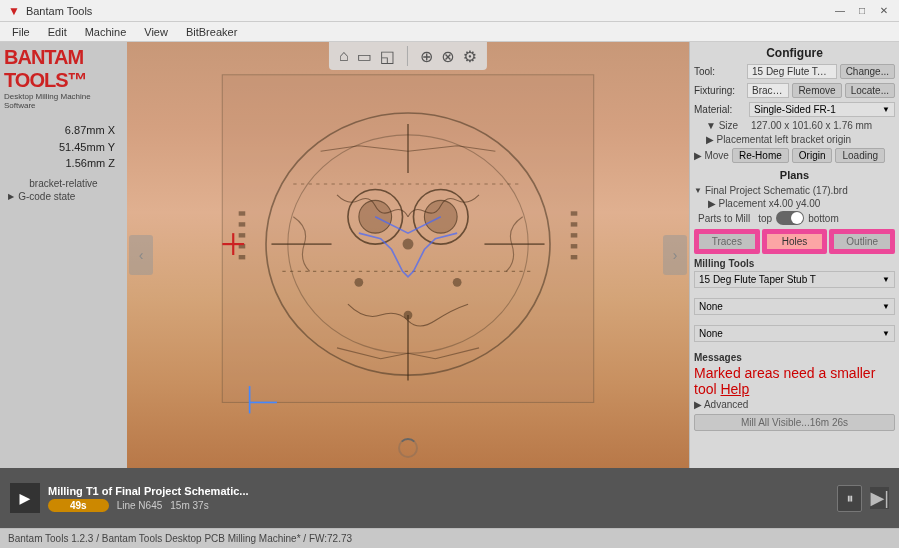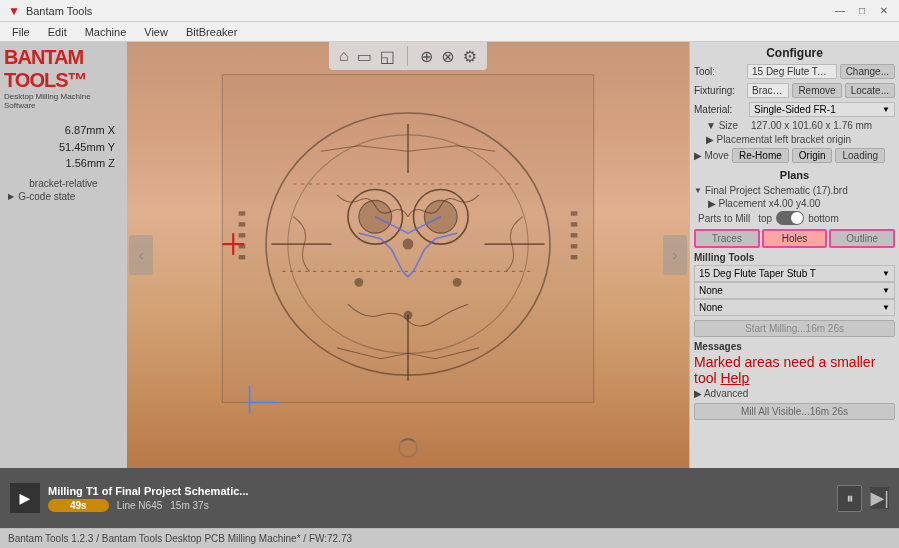--- a/index.html
+++ b/index.html
@@ -342,21 +342,21 @@
 
     .operations-row {
       display: flex;
       align-items: center;
       gap: 2px;
       margin-bottom: 4px;
     }
     .btn-op {
       flex: 1;
       background: #c0c0c0;
-      border: 2px solid #ec4899;
+      border: 5px solid #ec4899;
       padding: 2px 3px;
       font-size: 10px;
       cursor: pointer;
       text-align: center;
       border-radius: 2px;
       color: #666;
     }
     .btn-op.active {
       background: #fca5a5;
       color: #333;
@@ -364,21 +364,21 @@
 
     .milling-tools-title {
       font-size: 10px;
       font-weight: bold;
       color: #333;
       margin-bottom: 2px;
     }
     .tool-select-row {
       display: flex;
       align-items: center;
-      margin-bottom: 0;
+      margin-bottom: 10px;
     }
     .tool-select {
       flex: 1;
       background: #d8d8d8;
       border: 1px solid #bbb;
       padding: 2px 4px;
       font-size: 10px;
       display: flex;
       align-items: center;
       justify-content: space-between;
@@ -753,21 +753,20 @@
           <span style="font-size:8px;">▼</span>
         </div>
       </div>
       <div class="tool-select-row">
         <div class="tool-select">
           <span style="font-size:10px; flex:1;">None</span>
           <span style="font-size:8px;">▼</span>
         </div>
       </div>
 
-      <button class="btn-start">Start Milling...16m 26s</button>
 
       <div class="messages-title">Messages</div>
       <div class="message-text">
         <span>Marked areas need a smaller tool</span>
         <span class="help-link">Help</span>
       </div>
 
       <div class="advanced-row">
         <span style="color:#444;">▶ Advanced</span>
       </div>

